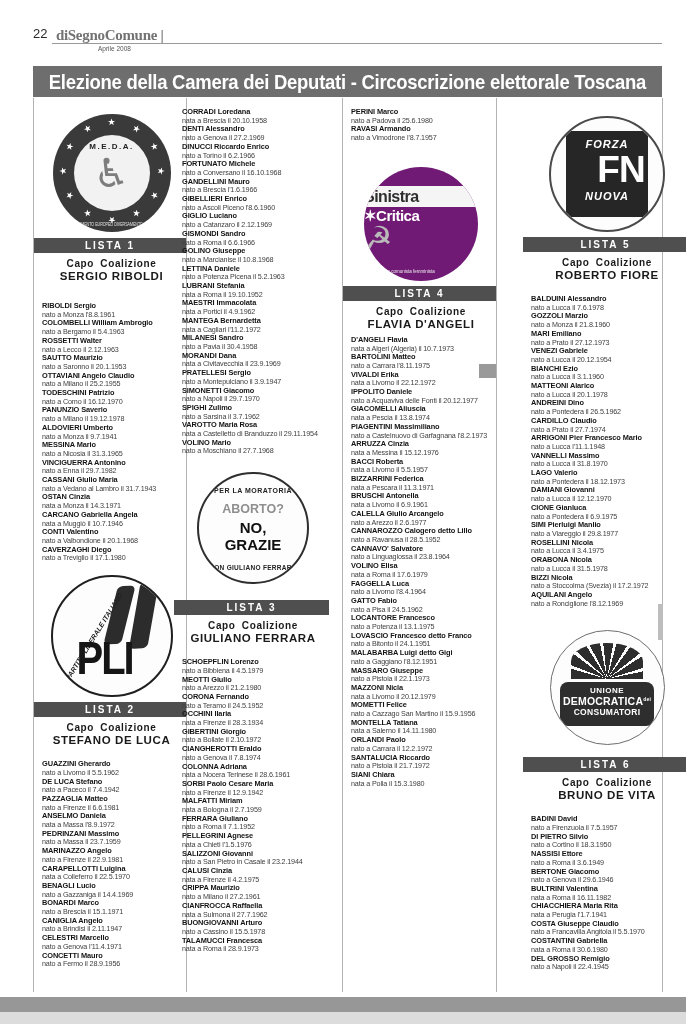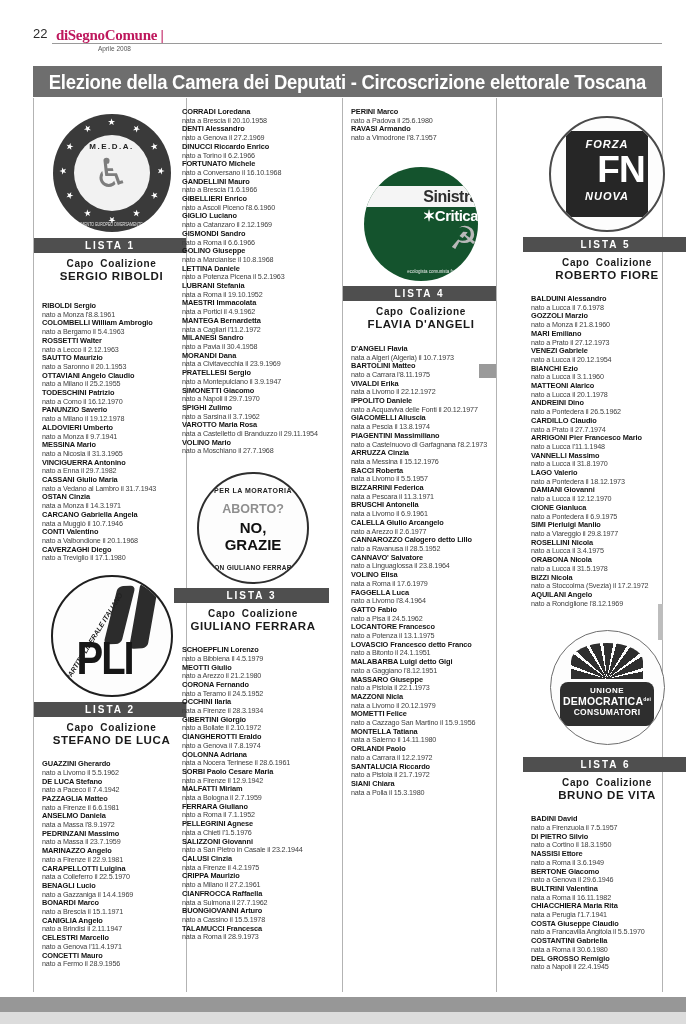--- a/index.html
+++ b/index.html
@@ -3,21 +3,21 @@
 <meta charset="utf-8">
 <style>
   html,body{margin:0;padding:0;}
   body{width:686px;height:1024px;position:relative;background:#ffffff;
        font-family:"Liberation Sans",sans-serif;overflow:hidden;color:#1a1a1a;}
 
   
   .masthead{position:absolute;top:26px;left:33px;width:629px;height:20px;}
   .pagenum{font-size:13px;color:#2a2a2a;display:inline-block;vertical-align:top;}
   .mast-title{font-family:"Liberation Serif",serif;font-weight:bold;font-size:15px;
-              letter-spacing:-0.3px;color:#be185d;display:inline-block;margin-left:4px;}
+              letter-spacing:-0.3px;color:#737373;display:inline-block;margin-left:4px;}
   .mast-rule{position:absolute;top:43px;left:52px;width:610px;height:1px;background:#9a9a9a;}
   .mast-date{position:absolute;top:45px;left:98px;font-size:6.5px;color:#555;}
 
   
   .banner{position:absolute;top:66px;left:33px;width:629px;height:31px;background:#6e6e6e;
           display:flex;align-items:center;justify-content:center;}
   .banner span{color:#fff;font-weight:bold;font-size:21px;letter-spacing:-0.3px;
                display:inline-block;transform:scaleX(0.88);white-space:nowrap;}
 
   
@@ -86,21 +86,21 @@
           text-align:center;}
   .ab-top{position:absolute;top:13px;left:0;width:100%;font-size:7px;font-weight:bold;
           color:#222;letter-spacing:0.5px;}
   .ab-l1{position:absolute;top:28px;left:0;width:100%;font-size:12.5px;font-weight:bold;color:#8f8f8f;}
   .ab-l2{position:absolute;top:45px;left:0;width:100%;font-size:15px;font-weight:bold;color:#101010;}
   .ab-l3{position:absolute;top:62px;left:0;width:100%;font-size:15px;font-weight:bold;color:#101010;}
   .ab-bot{position:absolute;bottom:11px;left:0;width:100%;font-size:6.5px;font-weight:bold;
           color:#222;letter-spacing:0.3px;}
 
   
-  .sc{width:114px;height:114px;margin:24px auto 0;background:#14532d;text-align:right;}
+  .sc{width:114px;height:114px;margin:24px auto 0;background:#701a75;text-align:left;}
   .sc-band{position:absolute;top:19px;left:0;width:100%;height:21px;background:#f5f5f5;}
   .sc-w1{font-size:16px;font-weight:bold;color:#2e2e2e;line-height:21px;letter-spacing:-0.5px;}
   .sc-w2{position:absolute;top:40px;left:0;width:100%;font-size:15px;font-weight:bold;
          color:#fff;letter-spacing:-0.5px;}
   .sc-hs{position:absolute;top:52px;left:0;width:100%;font-size:32px;color:#b9b9b9;
          font-family:"DejaVu Sans",sans-serif;}
   .sc-arc{position:absolute;bottom:7px;left:0;width:100%;font-size:5px;color:#ededed;
           white-space:nowrap;transform:scaleX(0.9);}
 
   
@@ -433,21 +433,21 @@
         <div class="cinfo">nato a Moschiano il 27.7.1968</div>
       </div>
     </div>
   <div class="logo aborto">
     <div class="ab-top">PER LA MORATORIA</div>
     <div class="ab-l1">ABORTO?</div>
     <div class="ab-l2">NO,</div>
     <div class="ab-l3">GRAZIE</div>
     <div class="ab-bot">CON GIULIANO FERRARA</div>
   </div>
-  <div class="lista-bar" style="margin-top:4px;">LISTA 3</div>
+  <div class="lista-bar" style="margin-top:16px;">LISTA 3</div>
   <div class="capo">
     <div class="lbl">Capo Coalizione</div>
     <div class="nm">GIULIANO FERRARA</div>
   </div>
   <div class="cands">
 
       <div class="cand">
         <div class="cname">SCHOEPFLIN Lorenzo</div>
         <div class="cinfo">nato a Bibbiena il 4.5.1979</div>
       </div>
@@ -553,21 +553,21 @@
     </div>
     <div class="sc-w2">✶Critica</div>
     <div class="sc-hs">☭</div>
     <div class="sc-arc">ecologista  comunista  femminista</div>
   </div>
   <div class="lista-bar" style="margin-top:5px;">LISTA 4</div>
   <div class="capo">
     <div class="lbl">Capo Coalizione</div>
     <div class="nm">FLAVIA D'ANGELI</div>
   </div>
-  <div class="cands" style="margin-top:15px;">
+  <div class="cands" style="margin-top:6px;">
 
       <div class="cand">
         <div class="cname">D'ANGELI Flavia</div>
         <div class="cinfo">nata a Algeri (Algeria) il 10.7.1973</div>
       </div>
 
       <div class="cand">
         <div class="cname">BARTOLINI Matteo</div>
         <div class="cinfo">nato a Carrara l'8.11.1975</div>
       </div>

